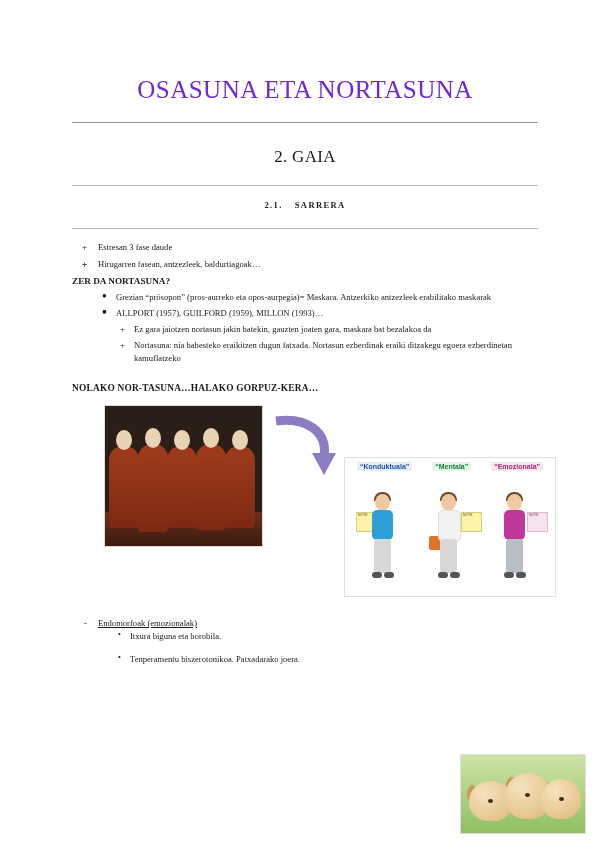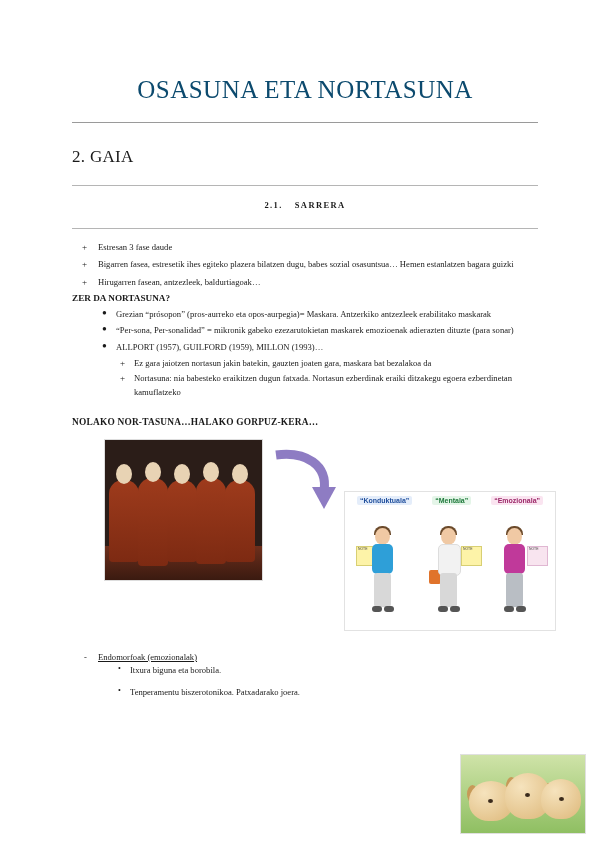--- a/index.html
+++ b/index.html
@@ -21,32 +21,33 @@
     box-sizing: border-box;
     padding: 58px 62px 20px 72px;
   }
   .doc-title {
     font-family: "Liberation Serif", serif;
     font-size: 25px;
     letter-spacing: 0.5px;
     text-align: center;
     font-weight: 400;
     margin: 18px 0 0 0;
-    color: #0c4a6e;
+    color: #6d28d9;
   }
   .rule {
     border: 0;
     border-top: 1px solid #9a9a9a;
     margin: 18px 0 0 0;
   }
   .rule.thin {
     border-top: 1px solid #b5b5b5;
   }
   .doc-subtitle {
     font-size: 17px;
+    text-align: center;
     margin: 24px 0 0 0;
     font-weight: 400;
     letter-spacing: 0.3px;
   }
   .section-num {
     text-align: center;
     font-size: 8.5px;
     font-weight: bold;
     letter-spacing: 1.4px;
     margin: 14px 0 0 0;
@@ -282,29 +283,29 @@
   <h2 class="doc-subtitle">2. GAIA</h2>
   <hr class="rule thin">
 
   <p class="section-num">
     <span>2.1.</span><span class="gap"></span><span>SARRERA</span>
   </p>
   <hr class="rule thin">
 
   <ul class="lv1">
     <li><span class="bullet">+</span><span>Estresan 3 fase daude</span></li>
-    <li><span class="bullet">+</span><span>Bigarren fasea, estresetik ihes egiteko plazera bilatzen dugu, babes sozial osasuntsua… Hemen estanlatzen bagara guizki</span></li>
+    <li><span class="bullet">+</span></li>
     <li><span class="bullet">+</span><span>Hirugarren fasean, antzezleek, baldurtiagoak…</span></li>
   </ul>
 
   <p class="heading-bold">ZER DA NORTASUNA?</p>
 
   <ul class="lv2">
     <li><span class="bullet">●</span><span>Grezian “prósopon” (pros-aurreko eta opos-aurpegia)= Maskara. Antzerkiko antzezleek erabilitako maskarak</span></li>
-    <li><span class="bullet">●</span><span>“Per-sona, Per-sonalidad” = mikronik gabeko ezezarutokietan maskarek emozioenak adierazten dituzte (para sonar)</span></li>
+    <li><span class="bullet">●</span></li>
     <li><span class="bullet">●</span><span>ALLPORT (1957), GUILFORD (1959), MILLON (1993)…</span></li>
   </ul>
 
   <ul class="lv3">
     <li><span class="bullet">+</span><span>Ez gara jaiotzen nortasun jakin batekin, gauzten joaten gara, maskara bat bezalakoa da</span></li>
     <li><span class="bullet">+</span><span>Nortasuna: nia babesteko eraikitzen dugun fatxada. Nortasun ezberdinak eraiki ditzakegu egoera ezberdinetan kamuflatzeko</span></li>
   </ul>
 
   <p class="heading-caps">NOLAKO NOR-TASUNA…HALAKO GORPUZ-KERA…</p>
 

